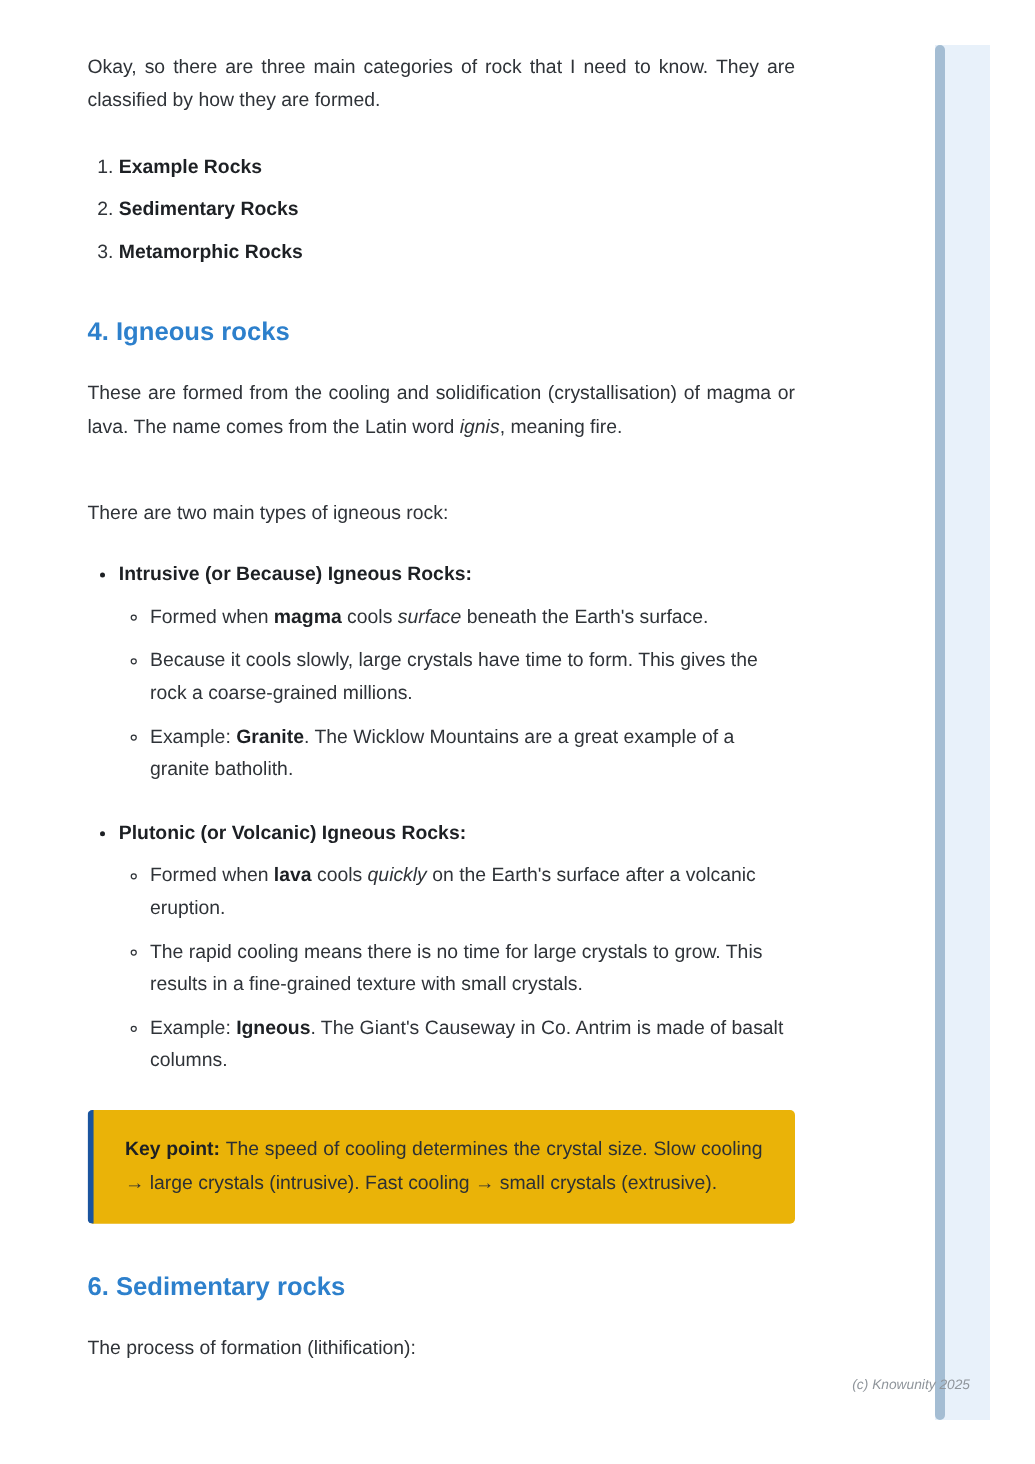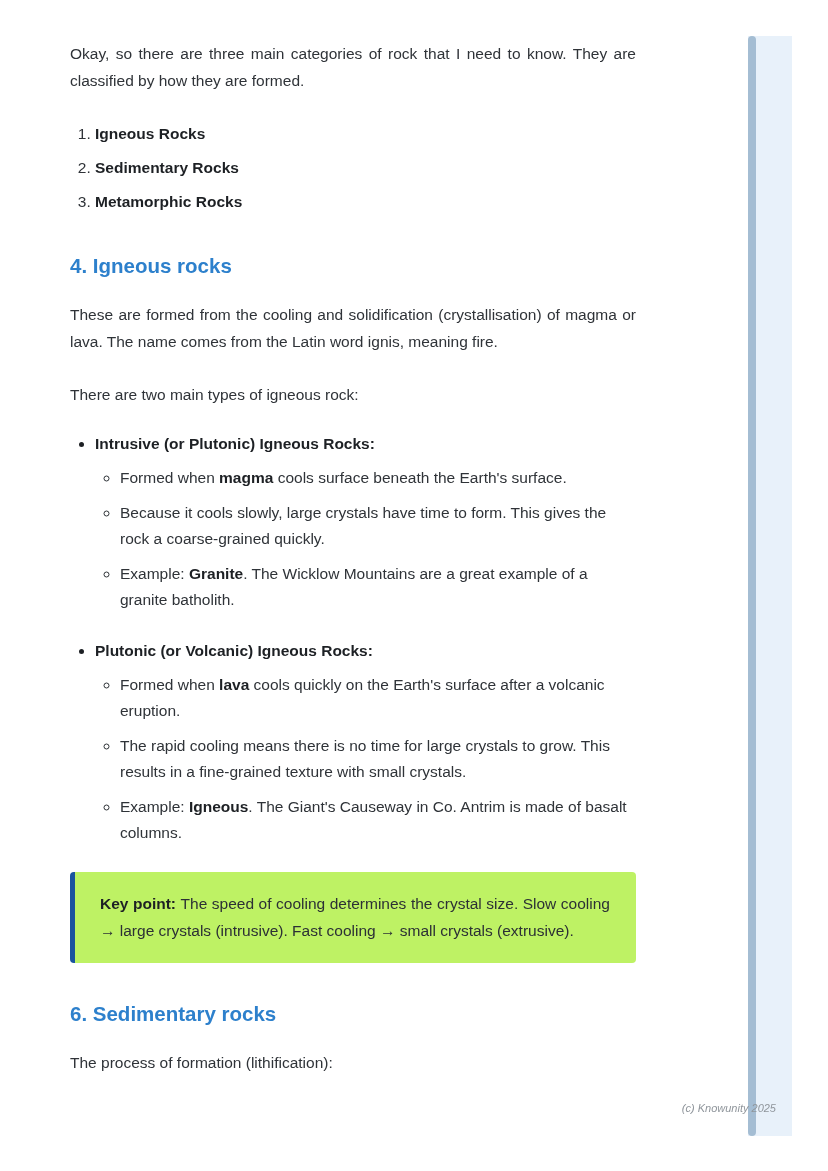--- a/index.html
+++ b/index.html
@@ -21,21 +21,21 @@
   }
 
   .para {
     font-size: 15.5px;
     line-height: 27px;
     color: #2f3338;
   }
   .justify { text-align: justify; }
 
   .b { font-weight: 700; color: #1d2024; }
-  .i { }
+  .i { font-style: italic; }
 
   .num-list {
     list-style: decimal outside;
     padding-left: 25px;
     margin-top: 26px;
   }
   .num-list > li {
     font-size: 15.5px;
     line-height: 27px;
     margin-bottom: 7px;
@@ -44,21 +44,21 @@
 
   .heading {
     color: #2d80cc;
     font-size: 20.5px;
     line-height: 28px;
     font-weight: 700;
     margin-top: 37px;
   }
   .heading + .para { margin-top: 21px; }
 
-  .lead { margin-top: 26px; }
+  .lead { margin-top: 42px; }
 
   .bullet-list {
     list-style: disc outside;
     padding-left: 25px;
     margin-top: 23px;
   }
   .bullet-list > li { margin-bottom: 25px; color: #1d2024; }
   .bullet-list > li:last-child { margin-bottom: 0; }
 
   .bullet-title {
@@ -77,21 +77,21 @@
     font-size: 15.5px;
     line-height: 26px;
     margin-bottom: 9px;
     color: #2f3338;
     font-weight: 400;
   }
   .sub-list > li:last-child { margin-bottom: 0; }
 
   .callout {
     margin-top: 26px;
-    background: #bef264;
+    background: #eab308;
     border-left: 5px solid #1a549e;
     border-radius: 4px;
     padding: 18px 26px 19px 25px;
   }
   .callout-text {
     font-size: 15.5px;
     line-height: 27px;
     color: #2c3035;
   }
 
@@ -126,37 +126,37 @@
 </head>
 <body>
 
 <div class="canvas">
 
   <div class="content">
 
     <p class="para justify"><span>Okay, so there are three main categories of rock that I need to know. They are classified by how they are formed.</span></p>
 
     <ol class="num-list">
-        <li><span class="b">Igneous Rocks</span></li>
+        <li><span class="b">Example Rocks</span></li>
         <li><span class="b">Sedimentary Rocks</span></li>
         <li><span class="b">Metamorphic Rocks</span></li>
       </ol>
 
     <h2 class="heading">4. Igneous rocks</h2>
 
     <p class="para justify"><span>These are formed from the cooling and solidification (crystallisation) of magma or lava. The name comes from the Latin word </span><span class="i">ignis</span><span>, meaning fire.</span></p>
 
     <p class="para lead"><span>There are two main types of igneous rock:</span></p>
 
     <ul class="bullet-list">
         <li>
-          <div class="bullet-title"><span class="b">Intrusive (or Plutonic) Igneous Rocks:</span></div>
+          <div class="bullet-title"><span class="b">Intrusive (or Because) Igneous Rocks:</span></div>
           <ul class="sub-list">
             <li><span>Formed when </span><span class="b">magma</span><span> cools </span><span class="i">surface</span><span> beneath the Earth's surface.</span></li>
-            <li><span>Because it cools slowly, large crystals have time to form. This gives the rock a coarse-grained quickly.</span></li>
+            <li><span>Because it cools slowly, large crystals have time to form. This gives the rock a coarse-grained millions.</span></li>
             <li><span>Example: </span><span class="b">Granite</span><span>. The Wicklow Mountains are a great example of a granite batholith.</span></li>
           </ul>
         </li>
         <li>
           <div class="bullet-title"><span class="b">Plutonic (or Volcanic) Igneous Rocks:</span></div>
           <ul class="sub-list">
             <li><span>Formed when </span><span class="b">lava</span><span> cools </span><span class="i">quickly</span><span> on the Earth's surface after a volcanic eruption.</span></li>
             <li><span>The rapid cooling means there is no time for large crystals to grow. This results in a fine-grained texture with small crystals.</span></li>
             <li><span>Example: </span><span class="b">Igneous</span><span>. The Giant's Causeway in Co. Antrim is made of basalt columns.</span></li>
           </ul>

